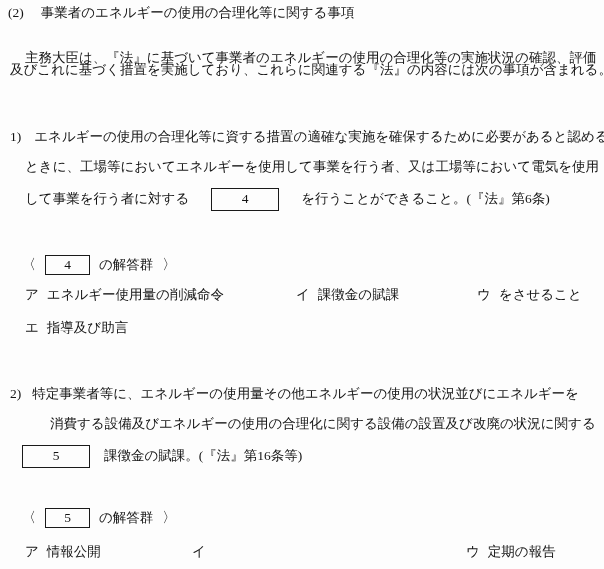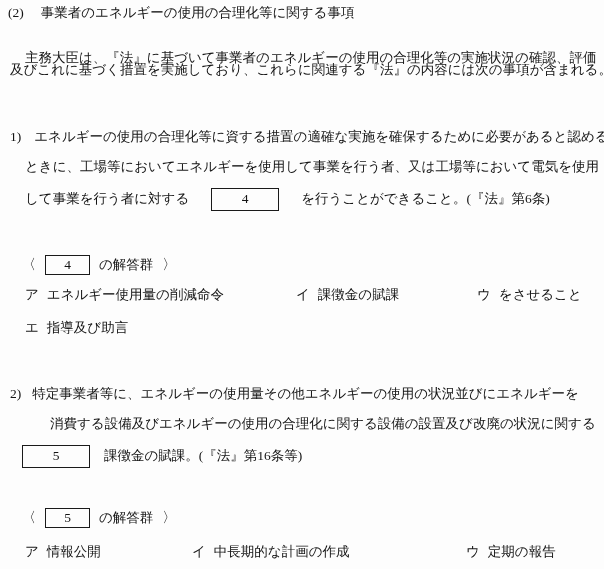--- a/index.html
+++ b/index.html
@@ -130,20 +130,19 @@
     <span>の解答群</span>
     <span class="bracket">〉</span>
   </div>
 
   <div class="opt" style="left:25px; top:543px;">
     <span class="opt-key">ア</span>
     <span>情報公開</span>
   </div>
   <div class="opt" style="left:192px; top:543px;">
     <span class="opt-key">イ</span>
-    <span>中長期的な計画の作成</span>
   </div>
   <div class="opt" style="left:466px; top:543px;">
     <span class="opt-key">ウ</span>
     <span>定期の報告</span>
   </div>
 
 </div>
 
 </body></html>

